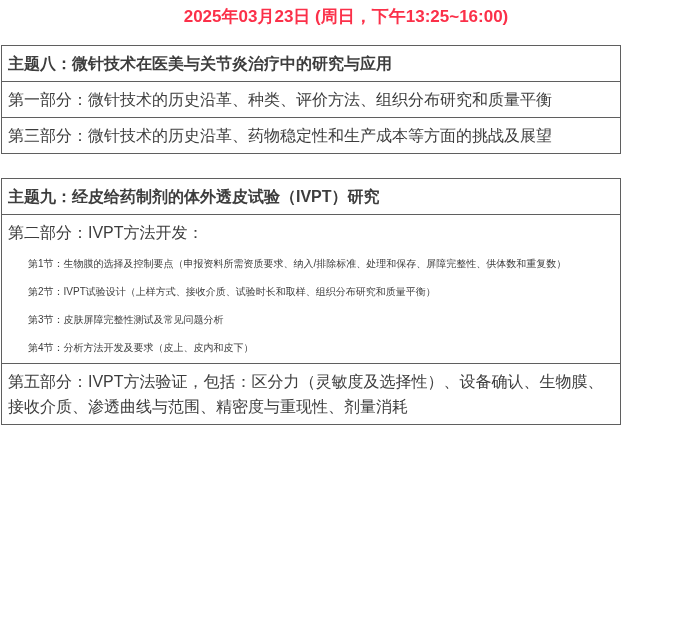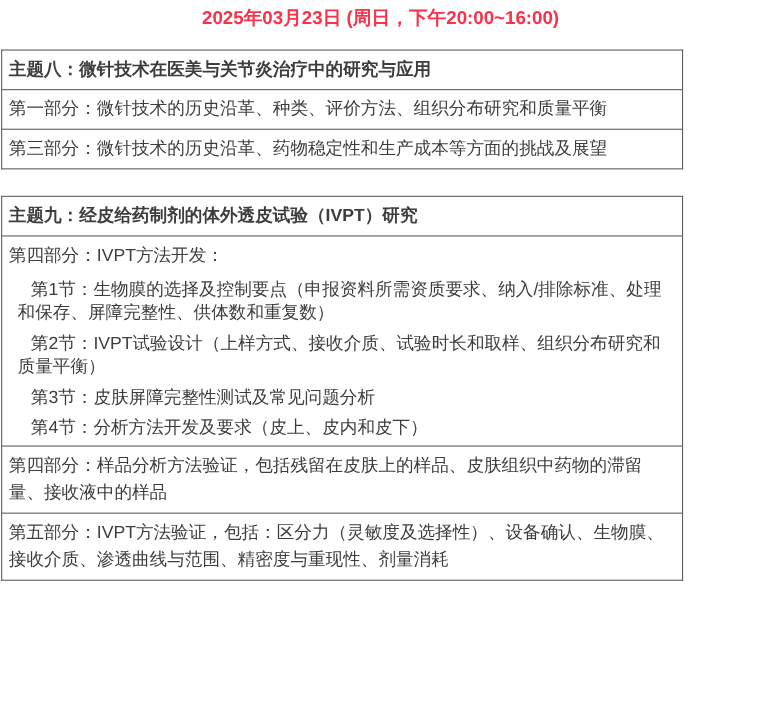--- a/index.html
+++ b/index.html
@@ -50,32 +50,32 @@
     padding-left: 7px;
   }
   td.topic-blue   { color: #1e3cf0; }
   td.topic-black  { color: #1a1a1a; }
   .part-label {
     line-height: 26px;
   }
   p.sub-section {
     margin: 7px 0 0 8px;
     text-indent: 12px;
-    font-size: 16px;
+    font-size: 10px;
     line-height: 21px;
     color: #3d3d3d;
   }
   td.multi-cell { padding-bottom: 9px; }
 </style>
 </head>
 <body>
 
 <div class="page">
 
-  <h1 class="session-title">2025年03月23日 (周日，下午20:00~16:00)</h1>
+  <h1 class="session-title">2025年03月23日 (周日，下午13:25~16:00)</h1>
 
   <table class="sched">
     <tbody>
       <tr>
         <td class="topic-row topic-blue">主题八：微针技术在医美与关节炎治疗中的研究与应用</td>
       </tr>
       <tr>
         <td>第一部分：微针技术的历史沿革、种类、评价方法、组织分布研究和质量平衡</td>
       </tr>
       <tr>
@@ -84,29 +84,26 @@
     </tbody>
   </table>
 
   <table class="sched second">
     <tbody>
       <tr>
         <td class="topic-row topic-black">主题九：经皮给药制剂的体外透皮试验（IVPT）研究</td>
       </tr>
       <tr>
         <td class="multi-cell">
-          <div class="part-label">第四部分：IVPT方法开发：</div>
+          <div class="part-label">第二部分：IVPT方法开发：</div>
           <p class="sub-section">第1节：生物膜的选择及控制要点（申报资料所需资质要求、纳入/排除标准、处理和保存、屏障完整性、供体数和重复数）</p>
           <p class="sub-section">第2节：IVPT试验设计（上样方式、接收介质、试验时长和取样、组织分布研究和质量平衡）</p>
           <p class="sub-section">第3节：皮肤屏障完整性测试及常见问题分析</p>
           <p class="sub-section">第4节：分析方法开发及要求（皮上、皮内和皮下）</p>
         </td>
-      </tr>
-      <tr>
-        <td>第四部分：样品分析方法验证，包括残留在皮肤上的样品、皮肤组织中药物的滞留量、接收液中的样品</td>
       </tr>
       <tr>
         <td>第五部分：IVPT方法验证，包括：区分力（灵敏度及选择性）、设备确认、生物膜、接收介质、渗透曲线与范围、精密度与重现性、剂量消耗</td>
       </tr>
 
     </tbody>
   </table>
 
 </div>
 

